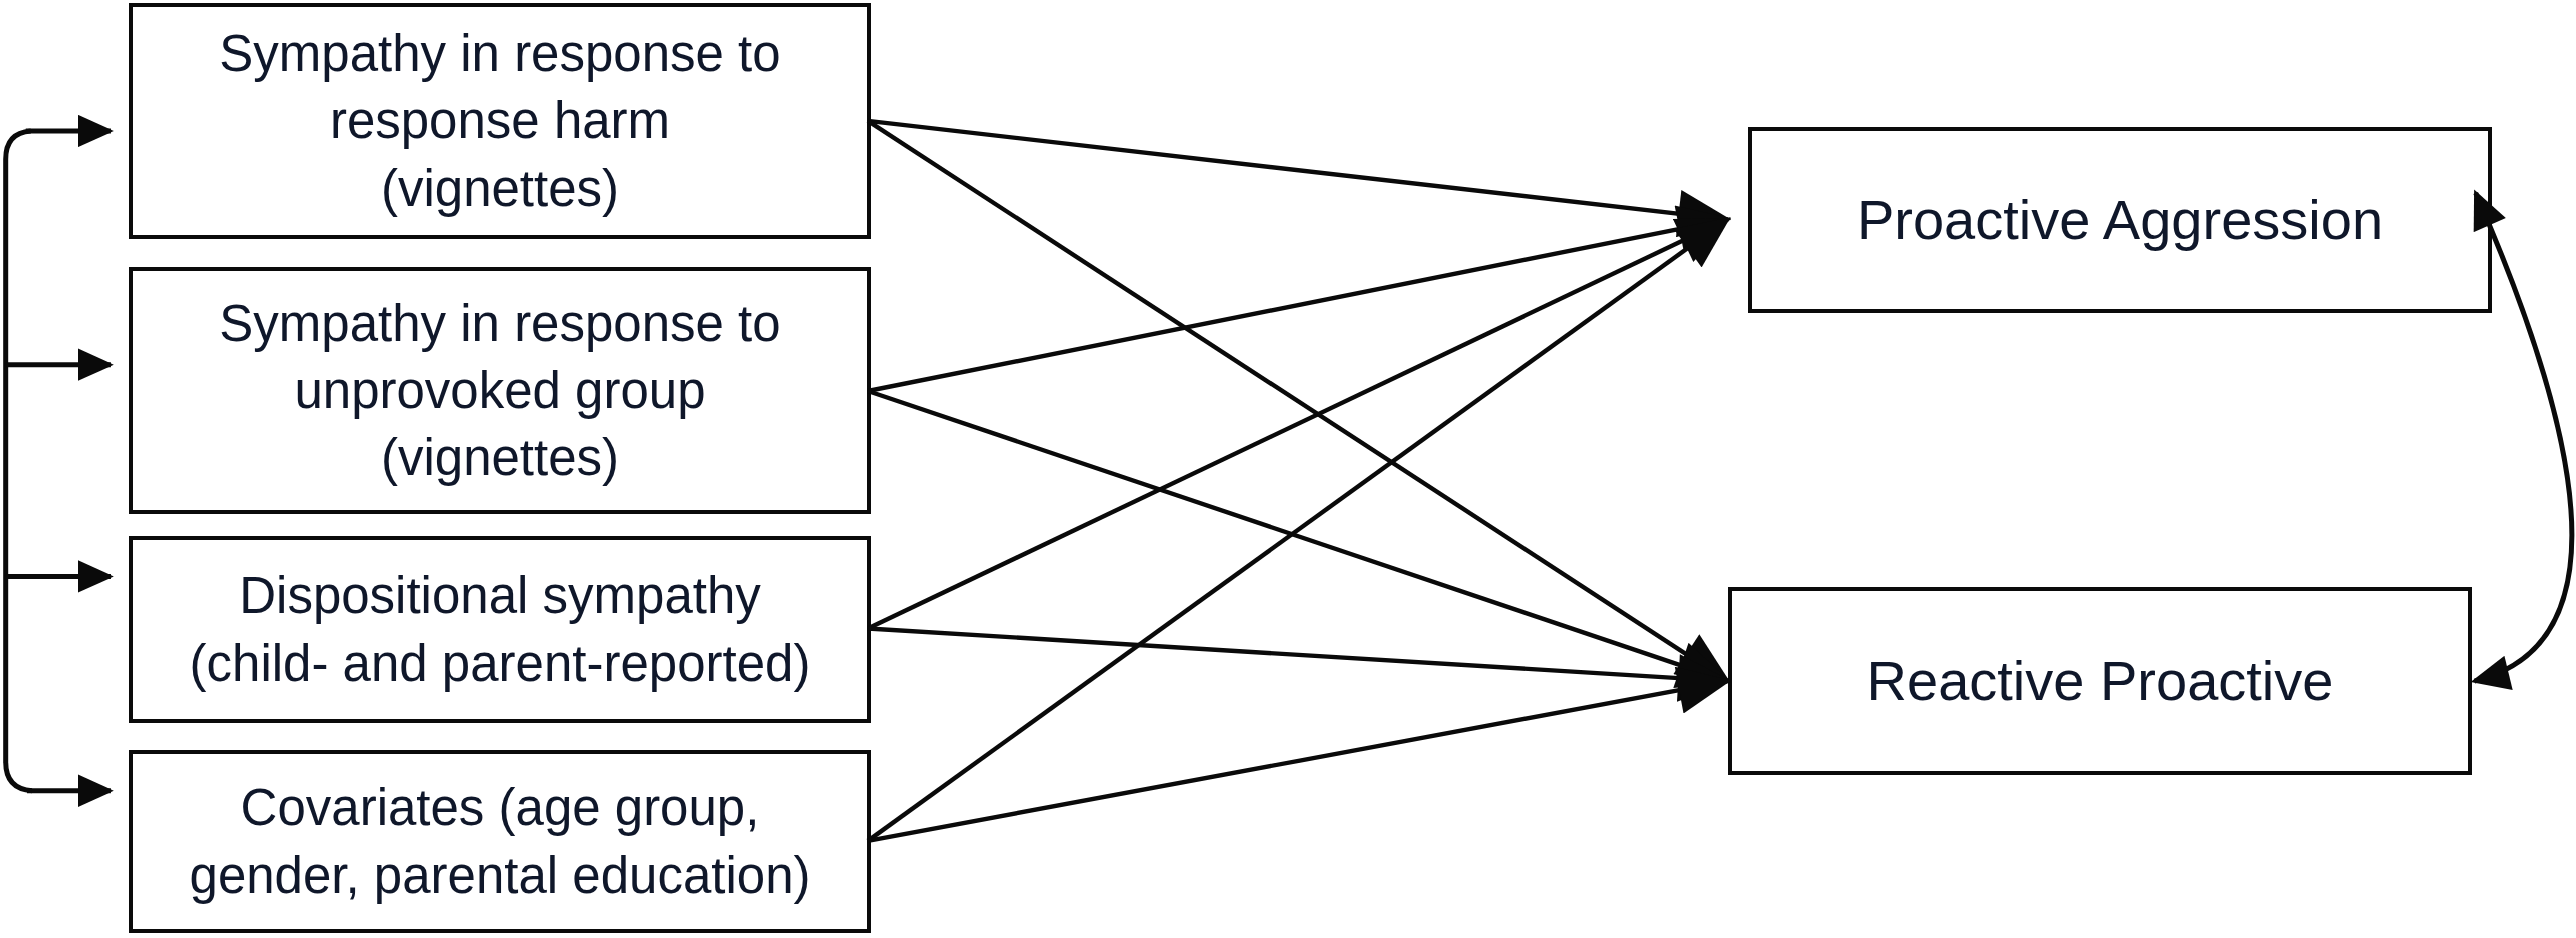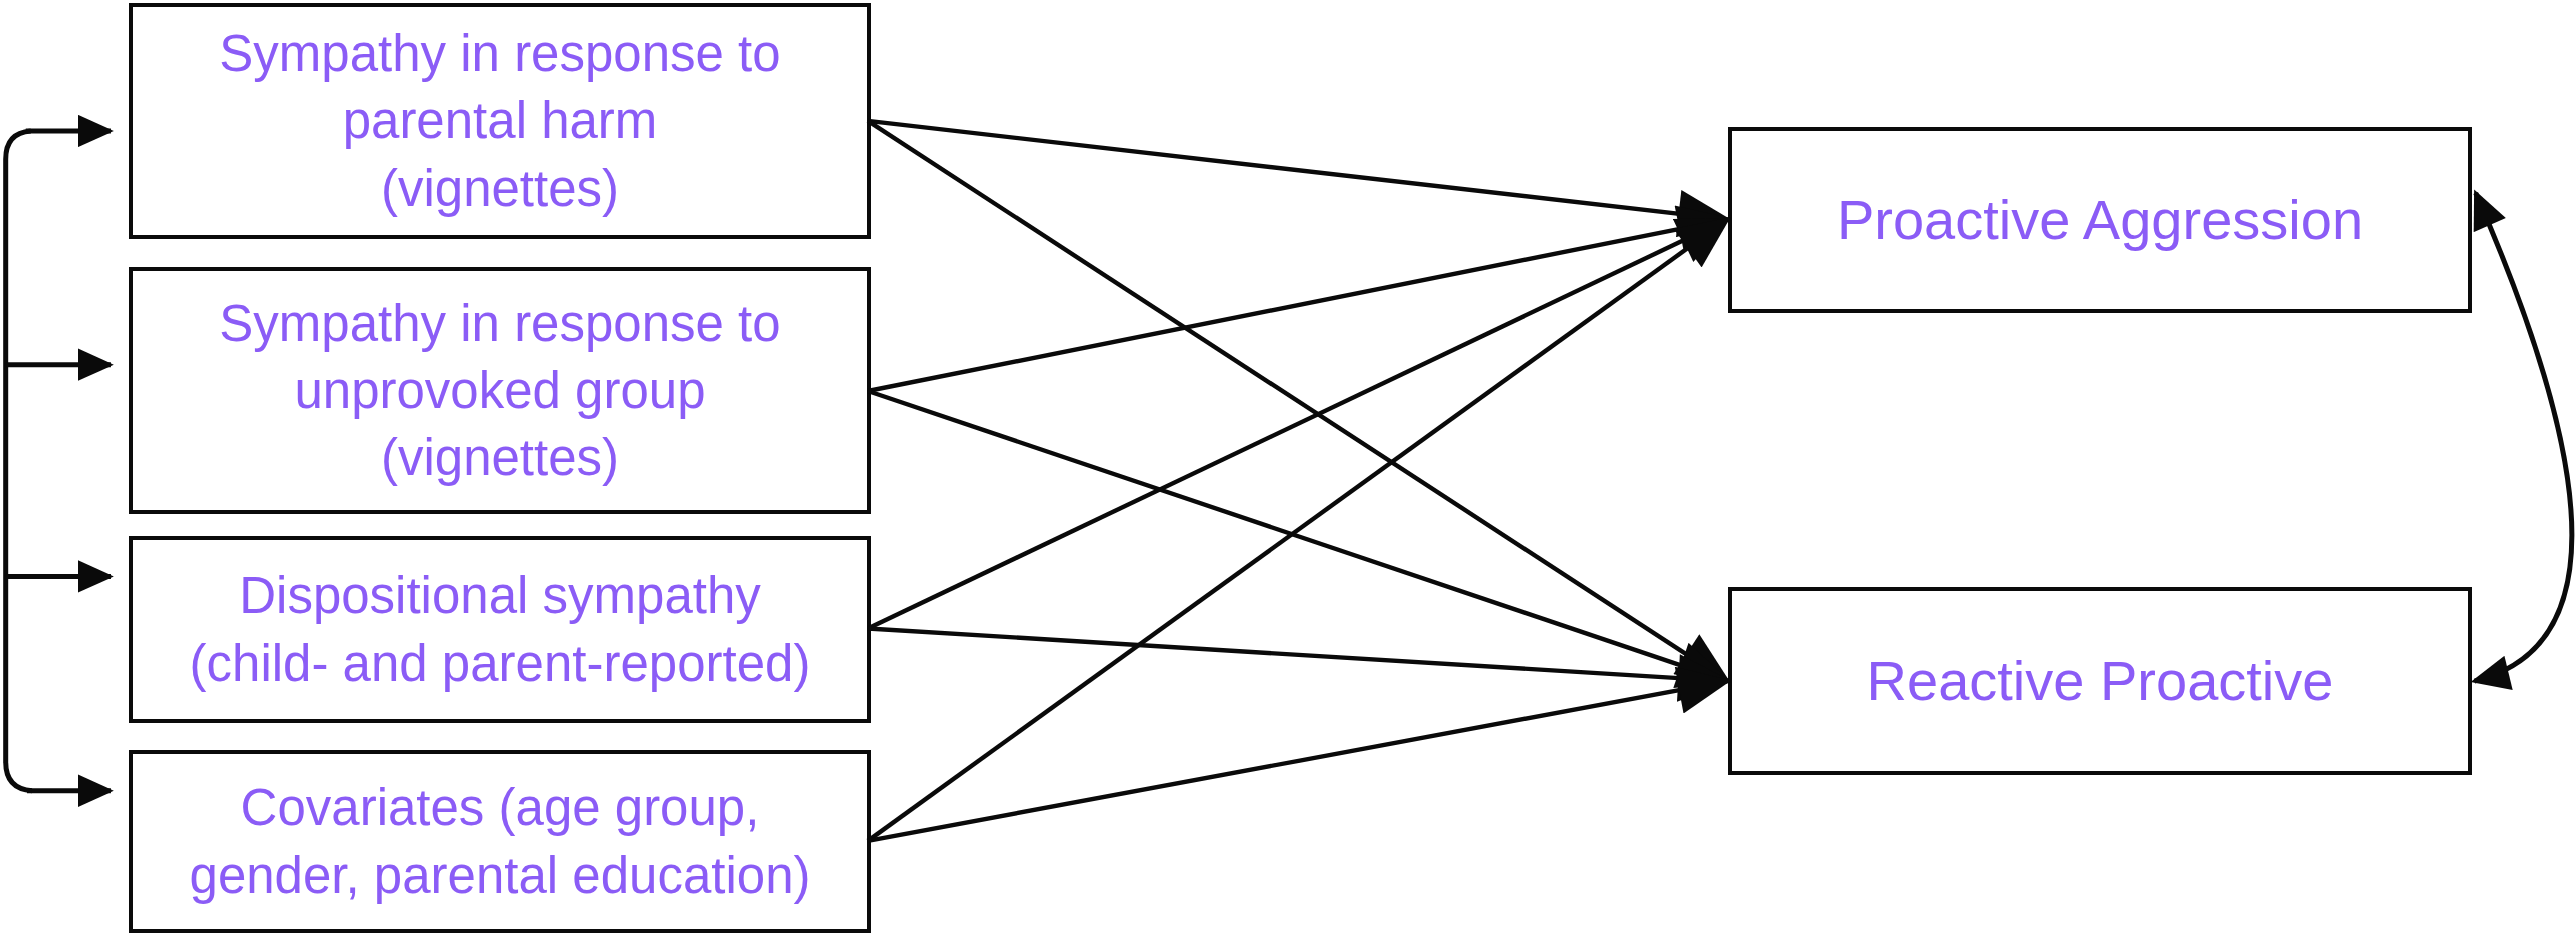--- a/index.html
+++ b/index.html
@@ -26,21 +26,21 @@
   .box {
     position: absolute;
     box-sizing: border-box;
     border: 4.4px solid #0a0a0a;
     background: #ffffff;
     display: flex;
     flex-direction: column;
     align-items: center;
     justify-content: center;
     text-align: center;
-    color: #8b5cf6;
+    color: #0f172a;
     z-index: 1;
   }
   .predictor {
     left: 129px;
     width: 742px;
     font-size: 51px;
     line-height: 1.32;
   }
   .outcome {
     left: 1728px;
@@ -49,31 +49,31 @@
     line-height: 1.2;
   }
   .box .line {
     white-space: nowrap;
     display: block;
   }
   #box-sympathy-provoked   { top: 3.1px;    height: 236px; }
   #box-sympathy-unprovoked { top: 267px;  height: 247px; }
   #box-dispositional       { top: 536px;  height: 187px; }
   #box-covariates          { top: 750px; height: 183px; }
-  #box-proactive           { top: 127px;  height: 186px; }
+  #box-proactive           { top: 127px;  height: 186px; margin-left: 20px; }
   #box-reactive            { top: 587px;  height: 188px; }
 </style>
 </head>
 <body>
 
 <div id="stage">
 
   <div class="box predictor" id="box-sympathy-provoked">
     <span class="line">Sympathy in response to</span>
-    <span class="line">parental harm</span>
+    <span class="line">response harm</span>
     <span class="line">(vignettes)</span>
   </div>
 
   <div class="box predictor" id="box-sympathy-unprovoked">
     <span class="line">Sympathy in response to</span>
     <span class="line">unprovoked group</span>
     <span class="line">(vignettes)</span>
   </div>
 
   <div class="box predictor" id="box-dispositional">

